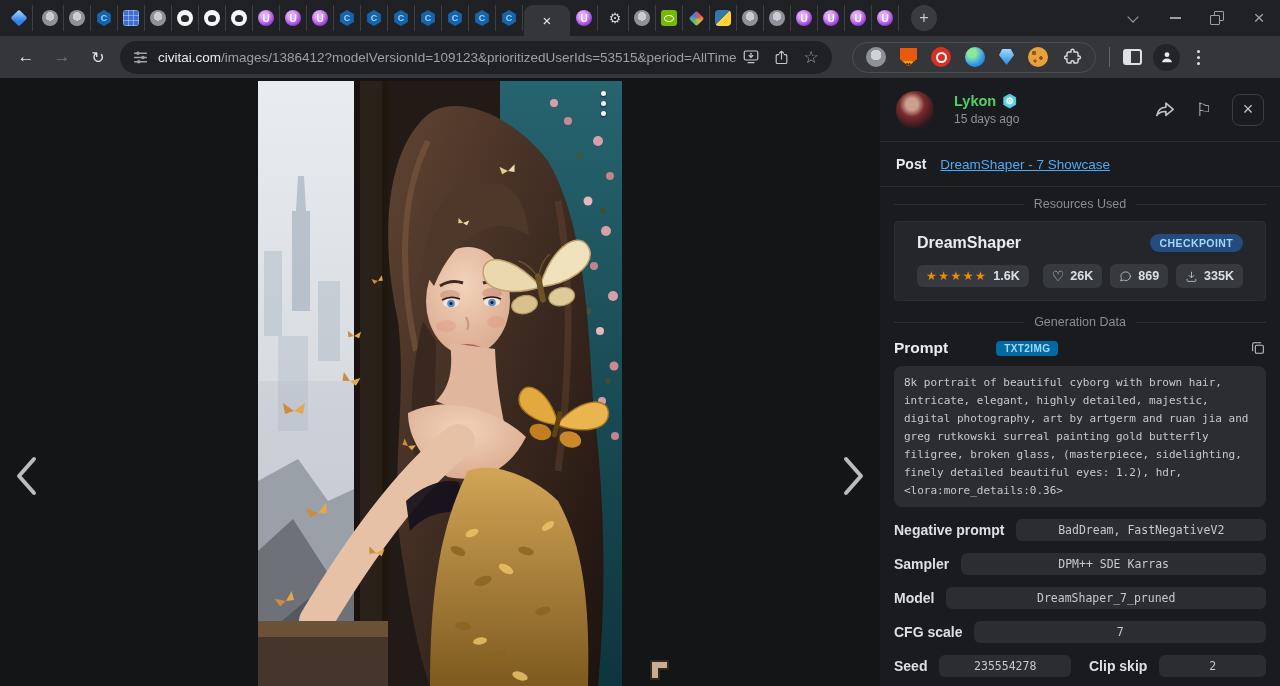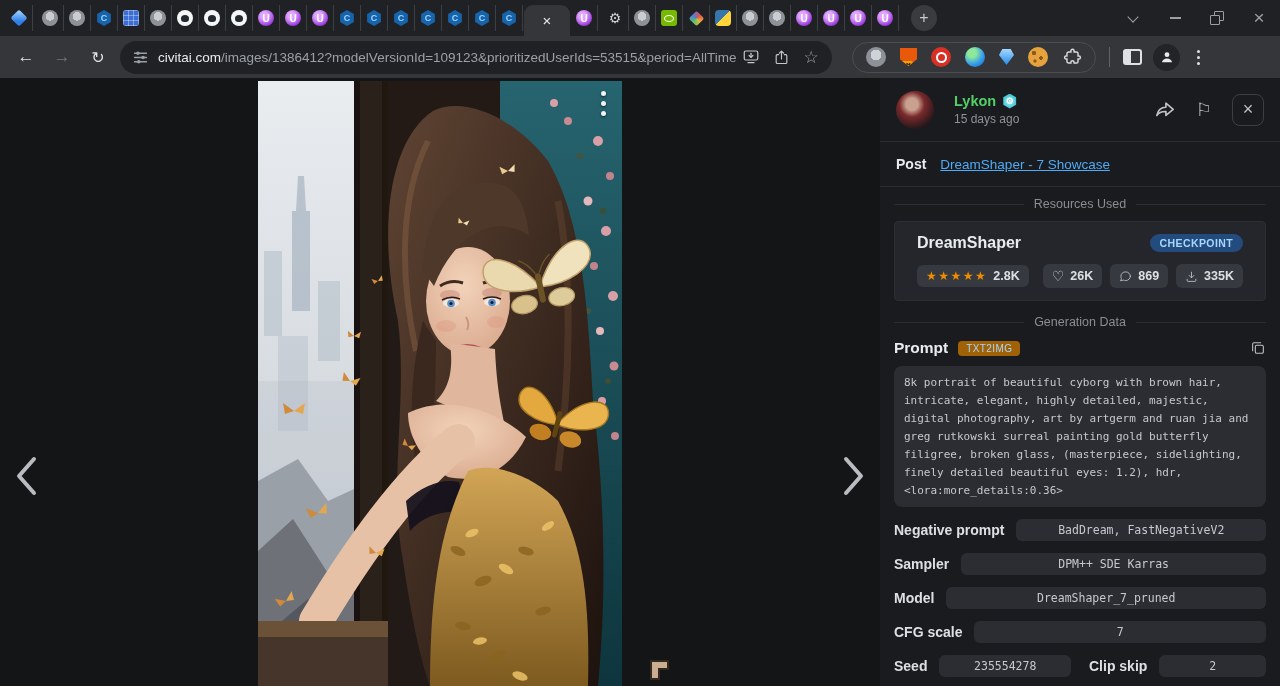--- a/index.html
+++ b/index.html
@@ -131,24 +131,24 @@
   .res-top { display:flex; align-items:center; justify-content:space-between; }
   .res-name { color:#e9ecef; font-size:16px; font-weight:700; }
   .badge-blue { background:#234b7d; color:#a5d8ff; font-size:10.5px; font-weight:800; letter-spacing:.4px;
                 padding:3px 10px; border-radius:12px; }
   .res-stats { display:flex; align-items:center; margin-top:12px; }
   .pill { background:#36393f; border-radius:6px; padding:4px 9px; display:flex; align-items:center;
           gap:6px; font-size:12.5px; font-weight:700; color:#dde0e3; }
   .stars { color:#f08c00; font-size:12px; letter-spacing:1.5px; font-weight:400; }
   .stat-group { margin-left:auto; display:flex; gap:8px; }
   .heart-ic::before { content:"♡"; font-size:14px; color:#c1c2c5; font-weight:400; }
-  .gen-head { display:flex; align-items:center; gap:10px; margin:2px 0 9px; }
+  .gen-head { display:flex; align-items:center; margin:2px 0 9px; }
   .gen-title { color:#e9ecef; font-size:15.5px; font-weight:700; }
-  .badge-mode { background:#a16207; color:#a5d8ff; font-size:10px; font-weight:400; padding:2px 8px;
-                border-radius:4px; letter-spacing:.4px; }
+  .badge-mode { background:#0369a1; color:#a5d8ff; font-size:10px; font-weight:700; padding:2px 8px;
+                border-radius:4px; letter-spacing:.4px;margin-left:48px; }
   .copy-btn { margin-left:auto; display:flex; }
   .prompt-box { background:#2b2d32; border-radius:8px; padding:8px 10px;
                 font-family:"DejaVu Sans Mono",monospace; font-size:11px; line-height:1.63;
                 color:#c5c8cc; white-space:pre-wrap; }
   .field-row { display:flex; margin:12px 0; }
   .field { display:flex; align-items:center; flex:1; min-width:0; }
   .split .field + .field { margin-left:18px; }
   .f-label { font-size:14px; font-weight:700; color:#dde0e3; white-space:nowrap; }
   .f-value { flex:1; margin-left:12px; background:#2b2d32; border-radius:6px; padding:4px 10px;
              font-family:"DejaVu Sans Mono",monospace; font-size:11.5px; color:#c5c8cc;
@@ -557,21 +557,21 @@
     <div class="sec-label">Resources Used</div>
 
     <div class="res-card">
       <div class="res-top">
         <span class="res-name">DreamShaper</span>
         <span class="badge-blue">CHECKPOINT</span>
       </div>
       <div class="res-stats">
         <span class="pill">
           <span class="stars">★★★★★</span>
-          <span>2.8K</span>
+          <span>1.6K</span>
         </span>
         <span class="stat-group">
           <span class="pill">
             <span class="heart-ic"></span>
             <span>26K</span>
           </span>
           <span class="pill">
             <svg width="13" height="13" viewBox="0 0 24 24" class="ic-stroke">
               <path d="M21 11.5 a8.5 8 0 0 1 -8.5 8 a9 9 0 0 1 -4 -.9 L3 20 l1.5 -4.2 A8 8 0 0 1 3.5 11.5 a8.5 8 0 0 1 8.5 -8 a8.5 8 0 0 1 9 8 Z"></path>
             </svg>

